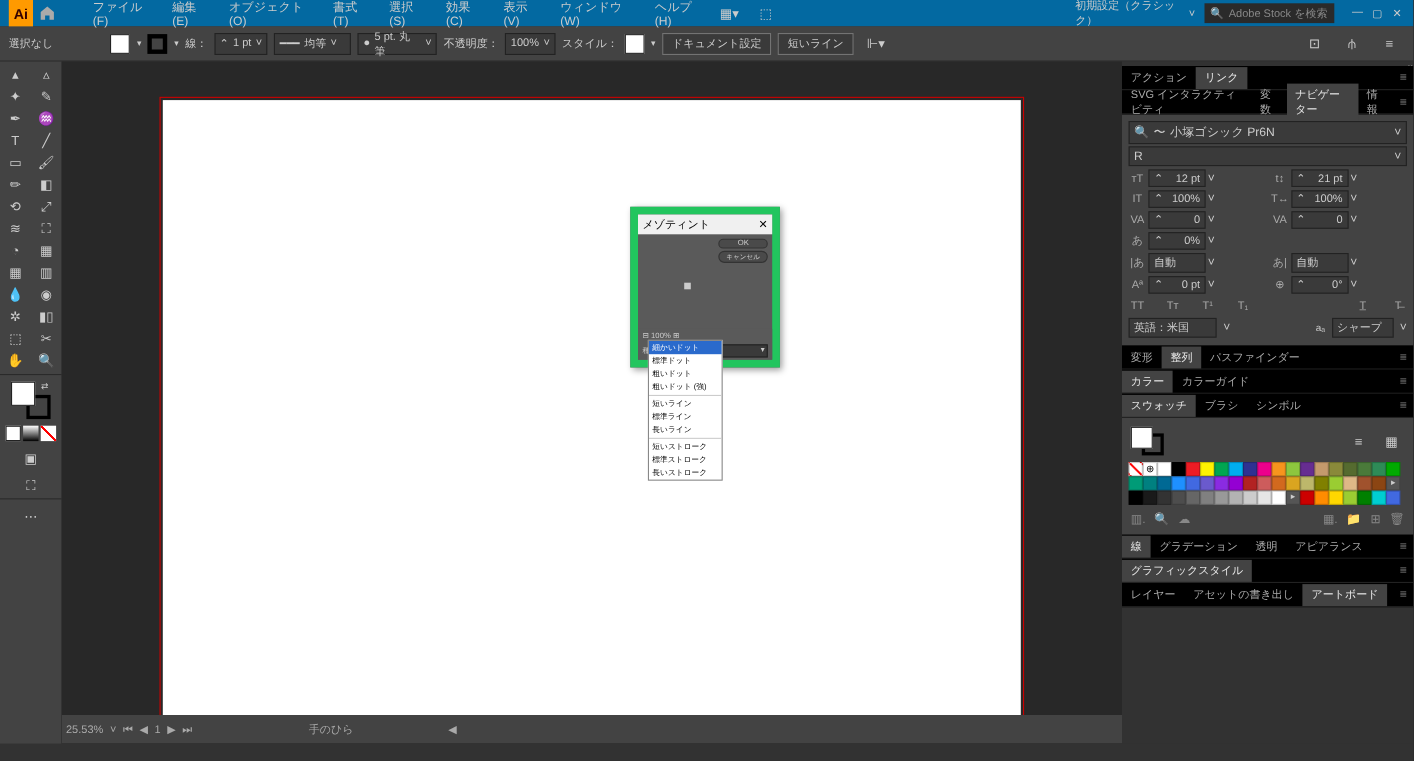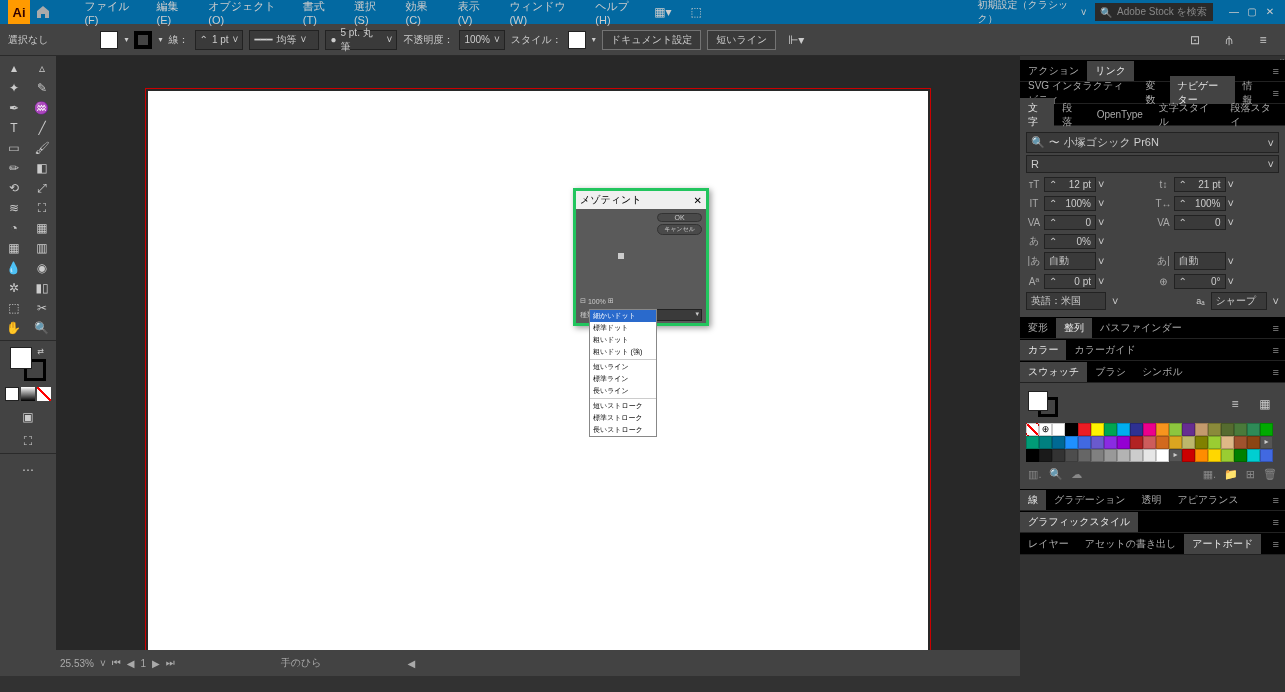--- a/index.html
+++ b/index.html
@@ -49,21 +49,21 @@
 .char-input{background:#3a3a3a;border:1px solid #222;padding:1px 4px;width:52px;font-size:10px;color:#ccc;display:flex;align-items:center;justify-content:space-between}
 .char-icon{width:16px;height:16px;display:flex;align-items:center;justify-content:center;font-size:10px;color:#aaa}
 .swatches-grid{display:flex;flex-wrap:wrap;gap:0;padding:2px 0}
 .sw{width:13px;height:13px;border:1px solid rgba(0,0,0,0.2)}
 .swatch-current{width:30px;height:26px;position:relative;margin:4px 2px}
 .swc-fill{position:absolute;top:0;left:0;width:20px;height:20px;background:#fff;border:1px solid #222}
 .swc-stroke{position:absolute;bottom:0;right:0;width:20px;height:20px;background:#434343;border:3px solid #000}
 .swatch-hdr{display:flex;align-items:center;gap:4px}
 .swatch-view{margin-left:auto;display:flex;gap:2px}
 .swatch-ftr{display:flex;gap:8px;padding:4px 2px;color:#888;font-size:11px}
-.dialog{position:absolute;left:573px;top:188px;width:136px;background:#5a5a5a;border:3px solid #22c55e;box-shadow:2px 2px 6px rgba(0,0,0,0.4);z-index:100}
+.dialog{position:absolute;left:573px;top:188px;width:136px;background:#5a5a5a;border:7px solid #22c55e;box-shadow:2px 2px 6px rgba(0,0,0,0.4);z-index:100}
 .dialog-title{height:18px;background:#f0f0f0;color:#000;display:flex;align-items:center;padding:0 4px;font-size:10px}
 .dialog-close{margin-left:auto;cursor:pointer}
 .dialog-body{padding:6px;min-height:86px;position:relative}
 .dialog-btns{position:absolute;top:4px;right:4px;display:flex;flex-direction:column;gap:2px}
 .dlg-btn{background:#4a4a4a;border:1px solid #333;padding:0px 6px;font-size:7px;color:#ccc;border-radius:6px;text-align:center}
 .dialog-preview{position:absolute;left:42px;top:44px;width:6px;height:6px;background:#ccc}
 .dialog-footer{display:flex;align-items:center;padding:2px 4px;font-size:7px;background:#5a5a5a;gap:2px}
 .dialog-sel{flex:1;background:#3a3a3a;border:1px solid #222;padding:0 2px;font-size:7px;display:flex;justify-content:space-between}
 .dialog-dropdown{position:absolute;left:589px;top:309px;width:68px;background:#fff;border:1px solid #888;z-index:101;font-size:7px;color:#000}
 .dd-item{padding:1px 3px}
@@ -249,27 +249,20 @@
       <div class="panel-menu">≡</div>
     </div>
     <div class="panel-tabs">
       <div class="panel-tab">SVG インタラクティビティ</div>
       <div class="panel-tab">変数</div>
       <div class="panel-tab active">ナビゲーター</div>
       <div class="panel-tab">情報</div>
       <div class="panel-menu">≡</div>
     </div>
 
-    <div class="panel-tabs">
-      <div class="panel-tab active">文字</div>
-      <div class="panel-tab">段落</div>
-      <div class="panel-tab">OpenType</div>
-      <div class="panel-tab">文字スタイル</div>
-      <div class="panel-tab">段落スタイ</div>
-    </div>
     <div class="panel-body">
       <div class="font-select"><span>🔍</span>〜 <span>小塚ゴシック Pr6N</span><span style="margin-left:auto">˅</span></div>
       <div class="font-select">
           <span>R</span>
           <span style="margin-left:auto">˅</span>
         </div>
       <div class="char-row">
         <div class="char-field"><span class="char-icon">тT</span><div class="char-input">⌃ <span>12 pt</span></div>˅</div>
         <div class="char-field"><span class="char-icon">t↕</span><div class="char-input">⌃ <span>21 pt</span></div>˅</div>
       </div>
@@ -289,20 +282,29 @@
         <div class="char-field"><span class="char-icon">|あ</span><div class="char-input">
               <span>自動</span>
             </div>˅</div>
         <div class="char-field"><span class="char-icon">あ|</span><div class="char-input">
               <span>自動</span>
             </div>˅</div>
       </div>
       <div class="char-row">
         <div class="char-field"><span class="char-icon">Aª</span><div class="char-input">⌃ <span>0 pt</span></div>˅</div>
         <div class="char-field"><span class="char-icon">⊕</span><div class="char-input">⌃ <span>0°</span></div>˅</div>
+      </div>
+      <div class="char-row" style="gap:16px">
+        <span class="char-icon">TT</span>
+        <span class="char-icon">Tт</span>
+        <span class="char-icon">T¹</span>
+        <span class="char-icon">T₁</span>
+        <span style="margin-left:auto"></span>
+        <span class="char-icon">T̲</span>
+        <span class="char-icon">T̶</span>
       </div>
       <div class="char-row">
         <div class="char-input" style="width:80px">
             <span>英語：米国</span>
           </div>˅
         <span style="margin-left:auto;font-size:9px">aₐ</span>
         <div class="char-input" style="width:56px">
             <span>シャープ</span>
           </div>˅
       </div>

